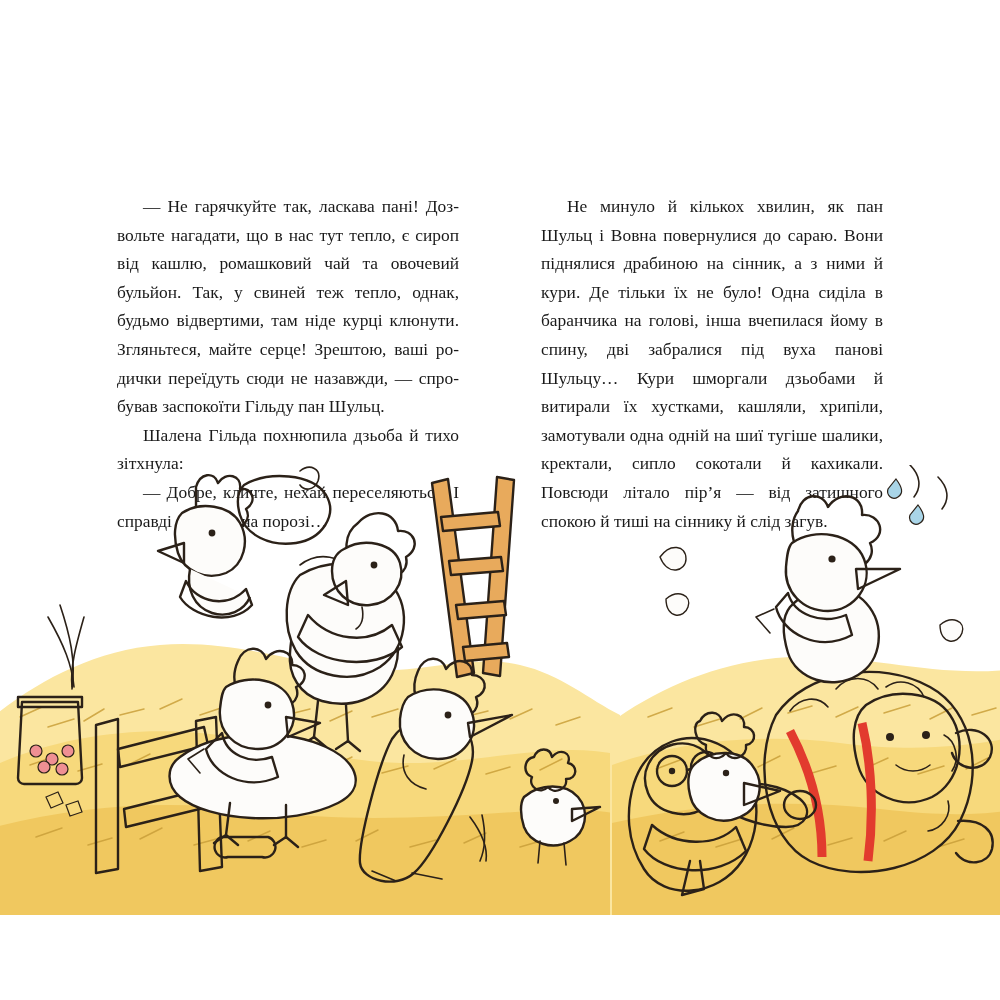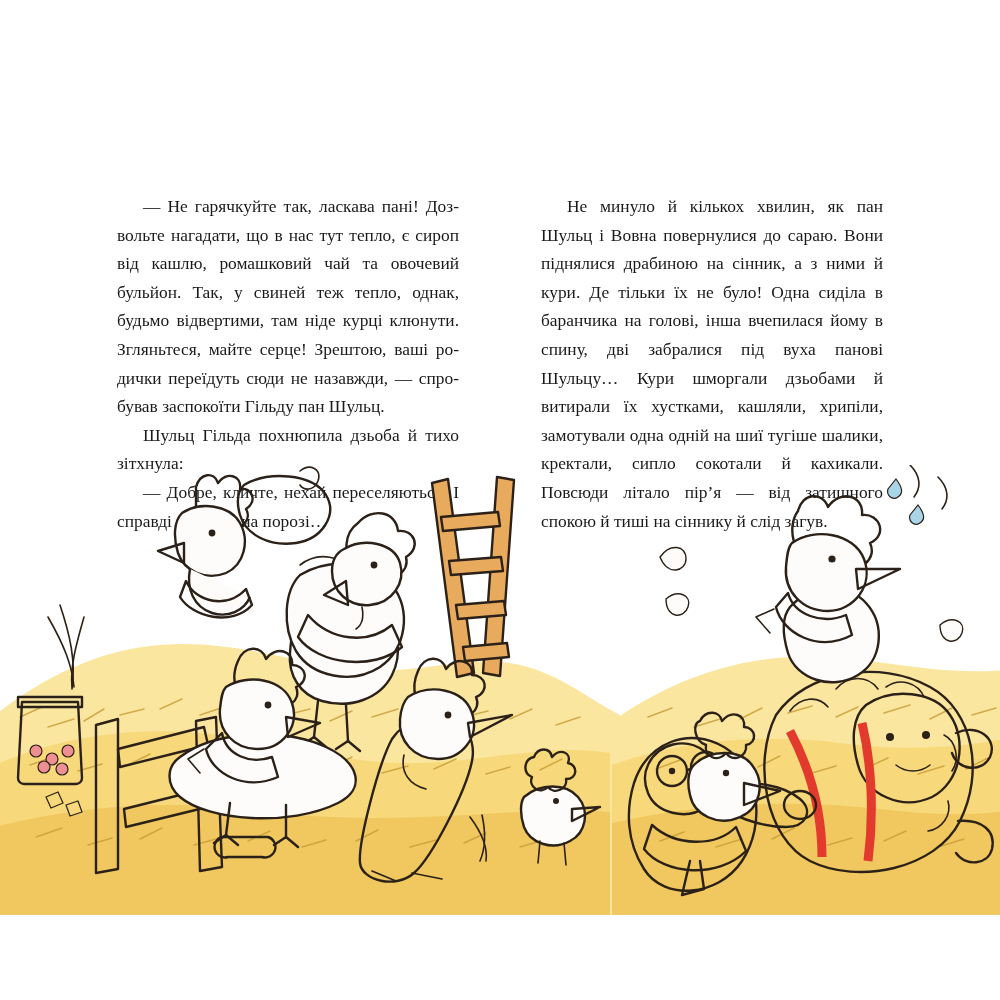--- a/index.html
+++ b/index.html
@@ -56,21 +56,21 @@
 </style>
 </head>
 <body>
 
 <div class="page">
 
   <div class="text-area">
 
     <div class="column">
       <p>— Не гарячкуйте так, ласкава пані! Доз­вольте нагадати, що в нас тут тепло, є сироп від кашлю, ромашковий чай та овочевий бульйон. Так, у свиней теж тепло, однак, будьмо відвертими, там ніде курці клюнути. Згляньтеся, майте серце! Зрештою, ваші ро­дички переїдуть сюди не назавжди, — спро­бував заспокоїти Гільду пан Шульц.</p>
-      <p>Шульц Гільда похнюпила дзьоба й тихо зітхнула:</p>
+      <p>Шалена Гільда похнюпила дзьоба й тихо зітхнула:</p>
       <p>— Добре, кличте, нехай переселяються. І справді — осінь на порозі…</p>
     </div>
 
     <div class="column">
       <p>Не минуло й кількох хвилин, як пан Шульц і Вовна повернулися до сараю. Вони підня­лися драбиною на сінник, а з ними й кури. Де тільки їх не було! Одна сиділа в баранчи­ка на голові, інша вчепилася йому в спину, дві забралися під вуха панові Шульцу… Ку­ри шморгали дзьобами й витирали їх хуст­ками, кашляли, хрипіли, замотували одна одній на шиї тугіше шалики, кректали, сип­ло сокотали й кахикали. Повсюди літало пір’я — від затишного спокою й тиші на сін­нику й слід загув.</p>
     </div>
 
   </div>
 
   <div class="illus">

